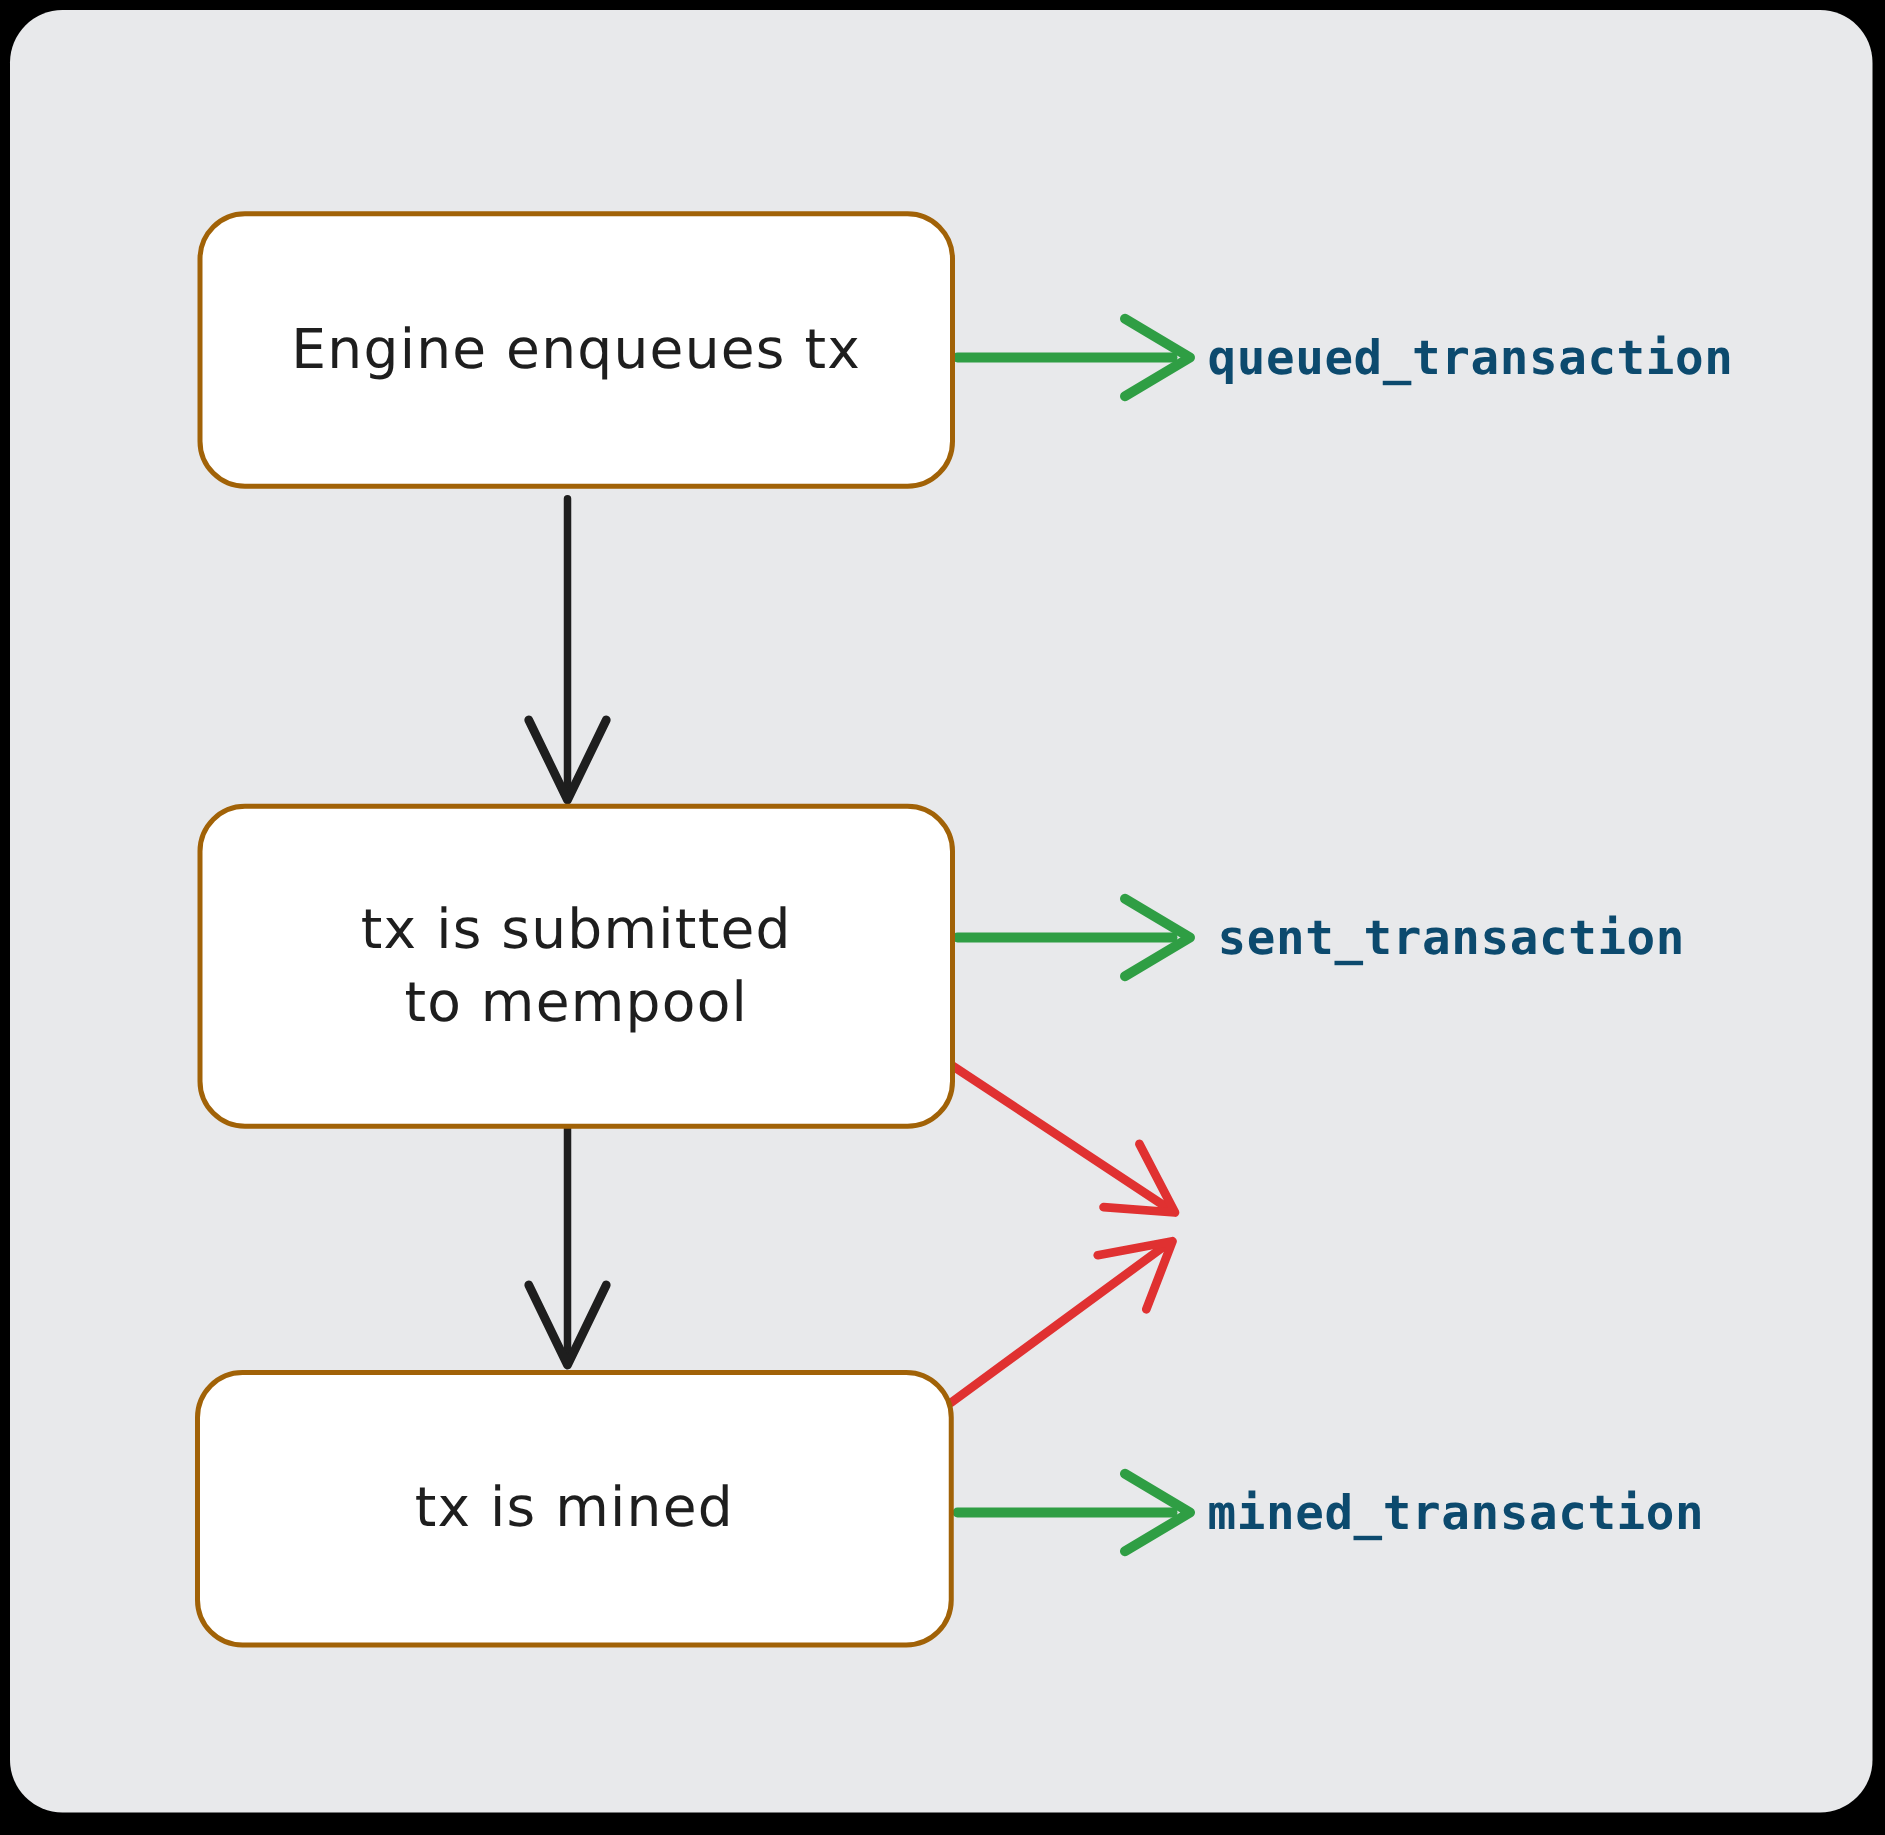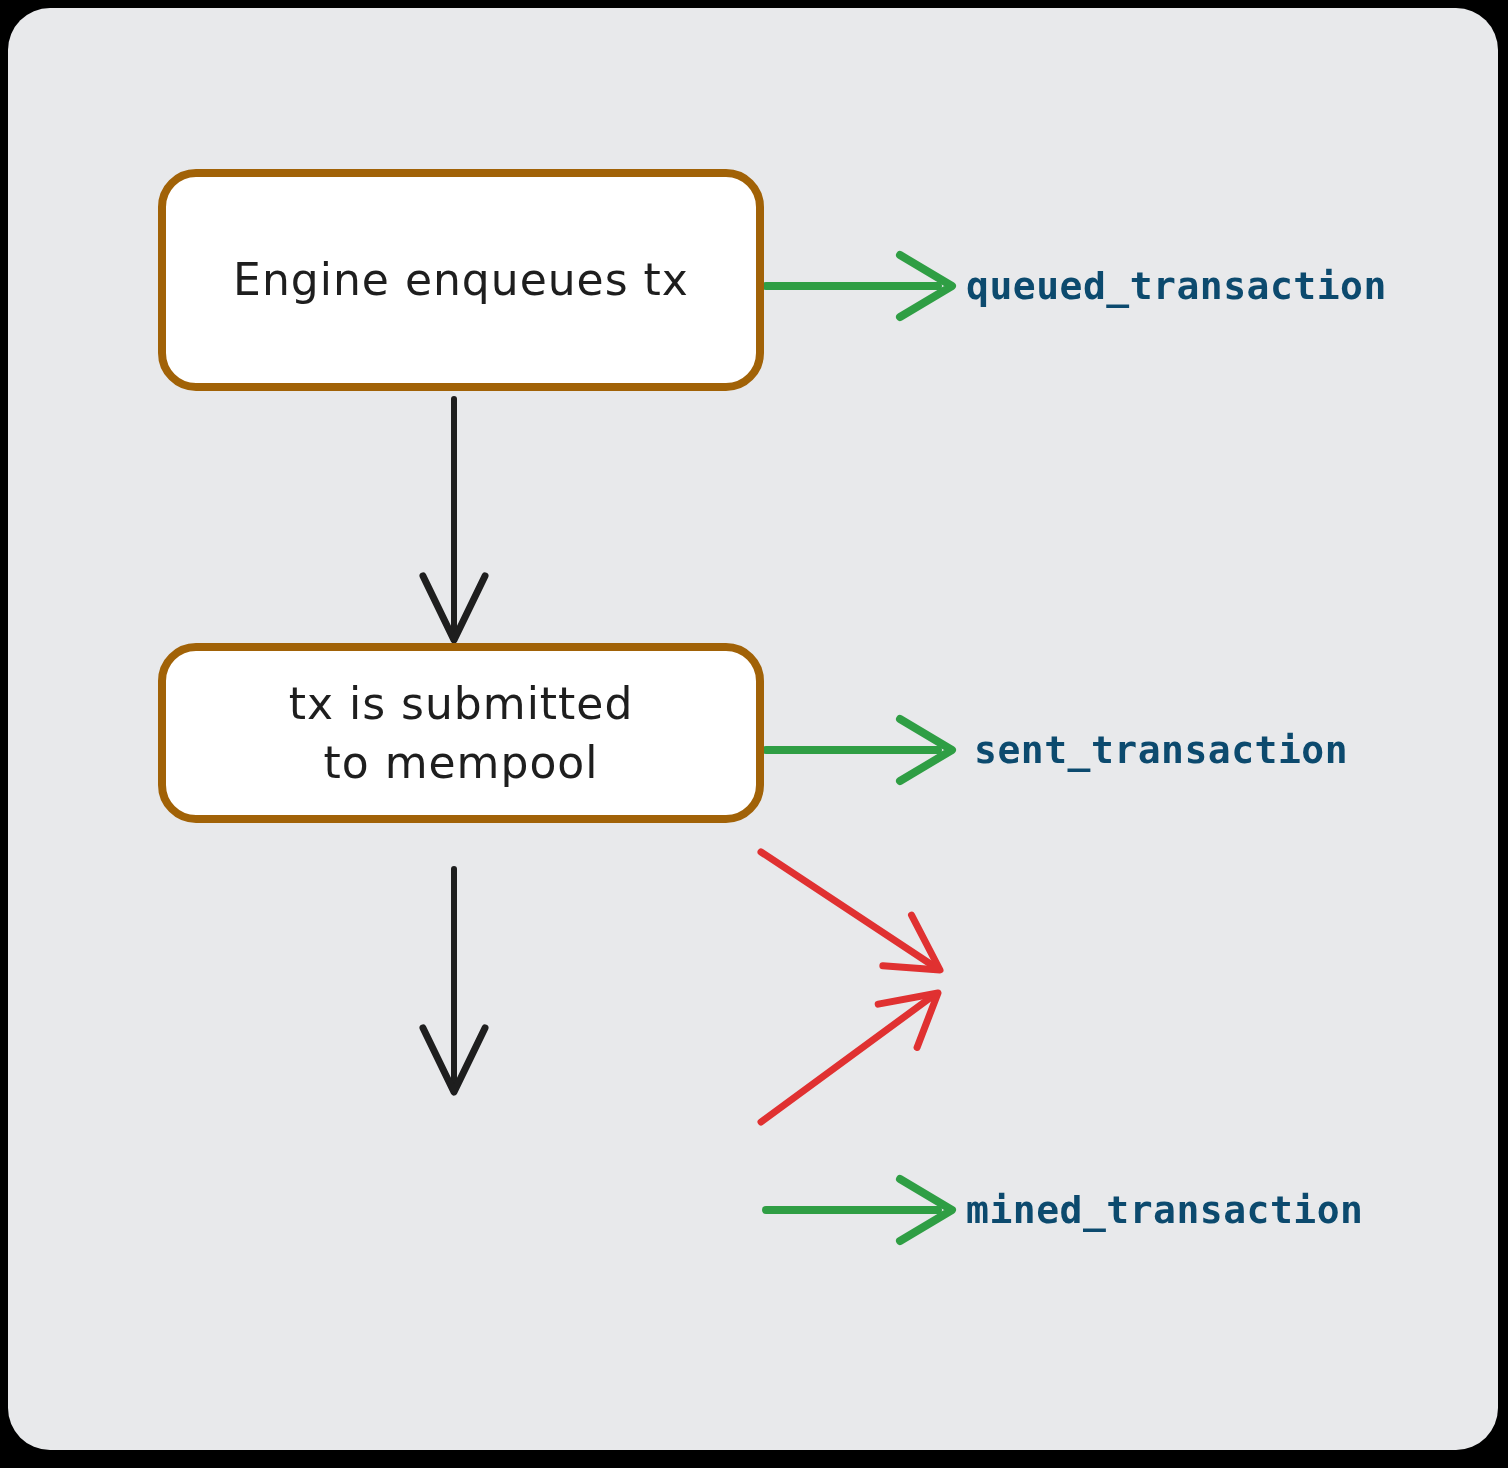--- a/index.html
+++ b/index.html
@@ -3,26 +3,26 @@
 <meta charset="utf-8">
 <style>
   html,body{margin:0;padding:0;background:#000;}
   body{width:1508px;height:1468px;position:relative;overflow:hidden;
        font-family:"DejaVu Sans",sans-serif;}
   .canvas{position:absolute;left:8px;top:8px;width:1490px;height:1442px;
           background:#e8e9eb;border-radius:42px;}
   .arrows{position:absolute;left:0;top:0;width:1508px;height:1468px;pointer-events:none;}
   .arrows path{fill:none;stroke-linecap:round;stroke-linejoin:round;}
   .node{position:absolute;box-sizing:border-box;background:#ffffff;
-        border:8px solid #a16207;border-radius:38px;
+        border:4px solid #a16207;border-radius:38px;
         display:flex;align-items:center;justify-content:center;}
   .node-label{font-size:44px;line-height:1.35;color:#1e1e1e;text-align:center;
               white-space:pre-line;letter-spacing:1px;}
   .node-1{left:150px;top:161px;width:606px;height:222px;}
-  .node-2{left:150px;top:635px;width:606px;height:180px;}
+  .node-2{left:150px;top:635px;width:606px;height:260px;}
   .node-3{left:148px;top:1088px;width:607px;height:222px;}
   .event-label{position:absolute;transform:translateY(-50%);
                font-family:"DejaVu Sans Mono",monospace;font-weight:bold;
                font-size:38px;letter-spacing:0.5px;white-space:nowrap;}
   .event-green{color:#0c4a6e;}
   .event-red{color:#e03131;}
   .ev-queued{left:958px;top:278px;}
   .ev-sent{left:940px;top:742px;margin-left:26px;}
   .ev-errored{left:957px;top:968px;}
   .ev-mined{left:958px;top:1202px;}
@@ -58,20 +58,23 @@
 
   <div class="node node-1">
     <span class="node-label">Engine enqueues tx</span>
   </div>
 
   <div class="node node-2">
     <span class="node-label">tx is submitted
 to mempool</span>
   </div>
 
+  <div class="node node-3">
+    <span class="node-label">tx is mined</span>
+  </div>
 
   <div class="event-label event-green ev-queued">queued_transaction</div>
 
   <div class="event-label event-green ev-sent">sent_transaction</div>
 
 
   <div class="event-label event-green ev-mined">mined_transaction</div>
 
 </div>
 

